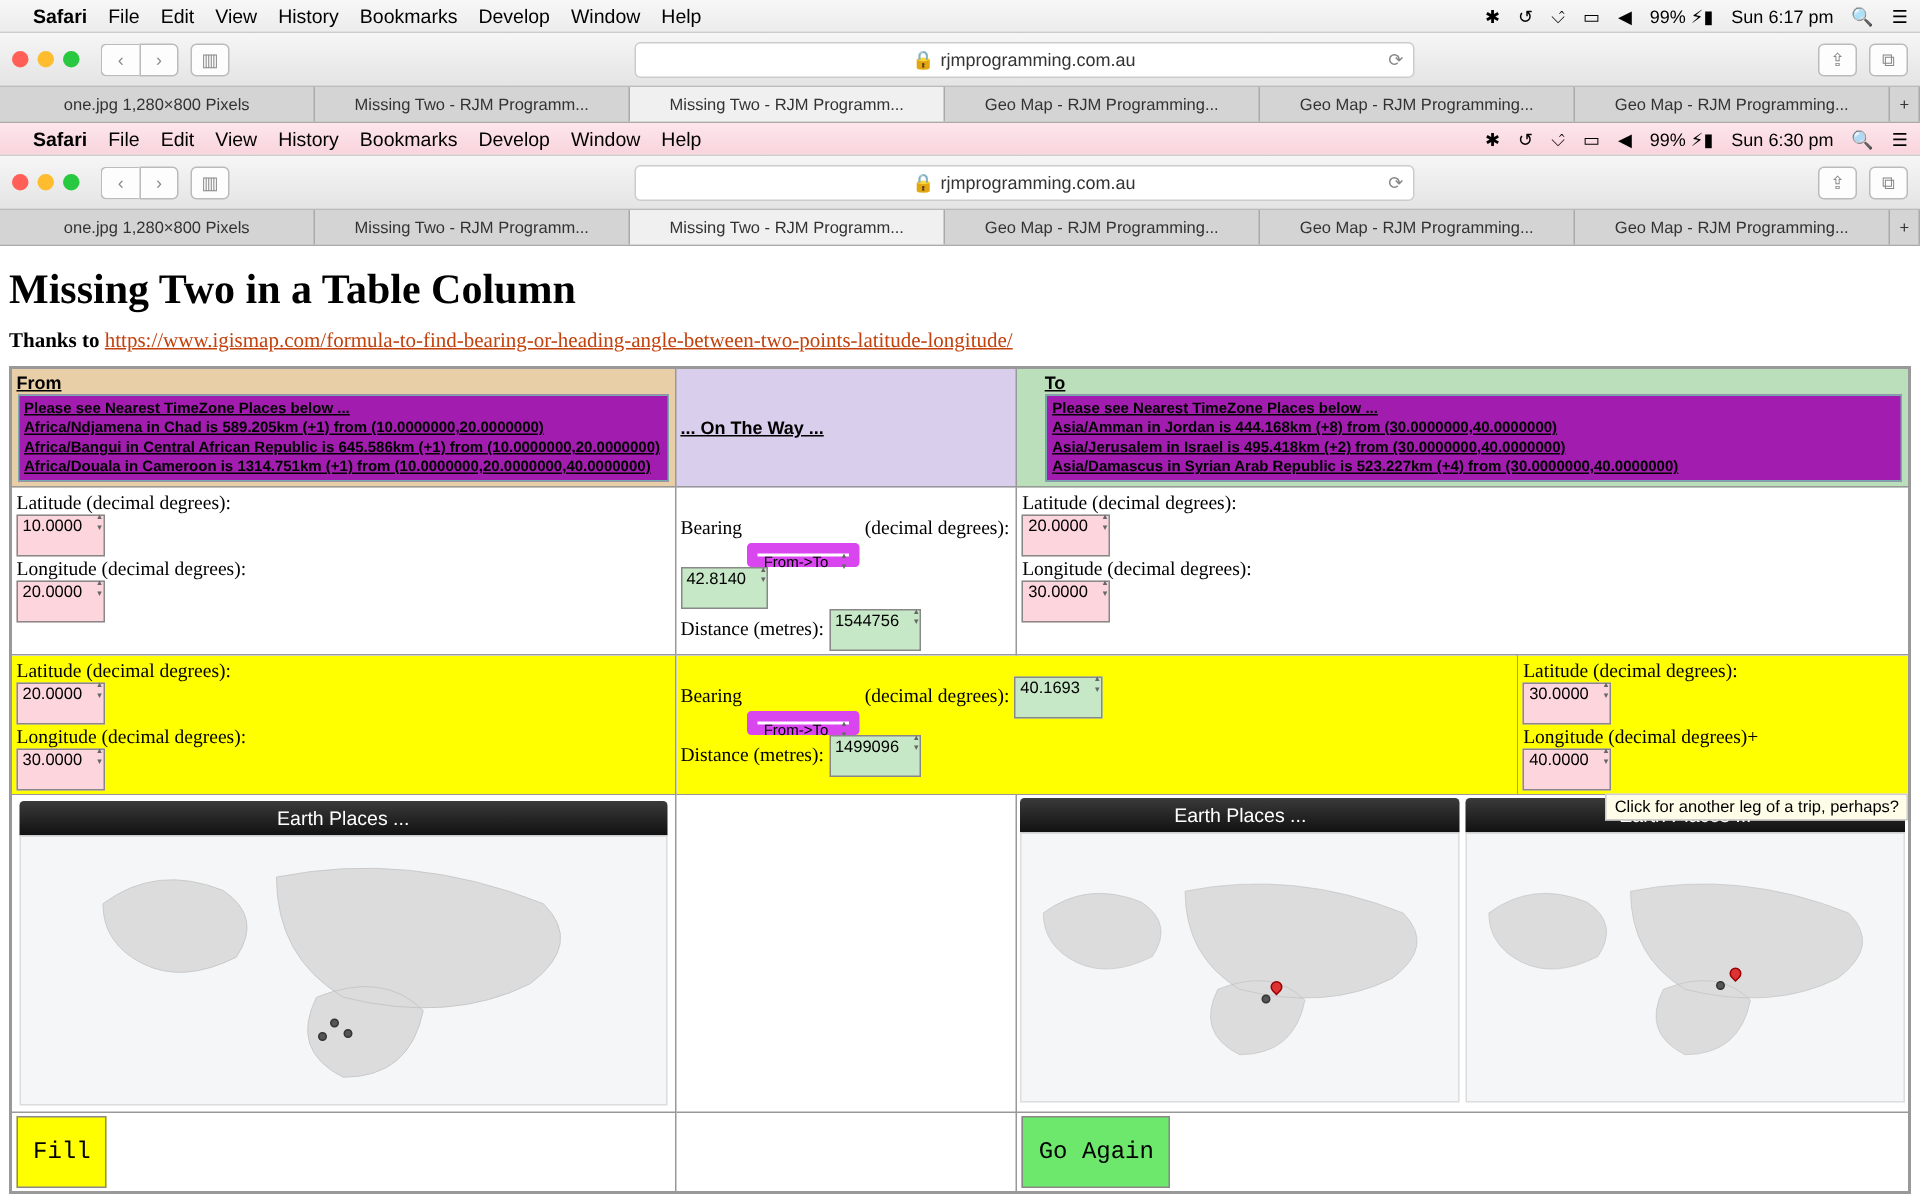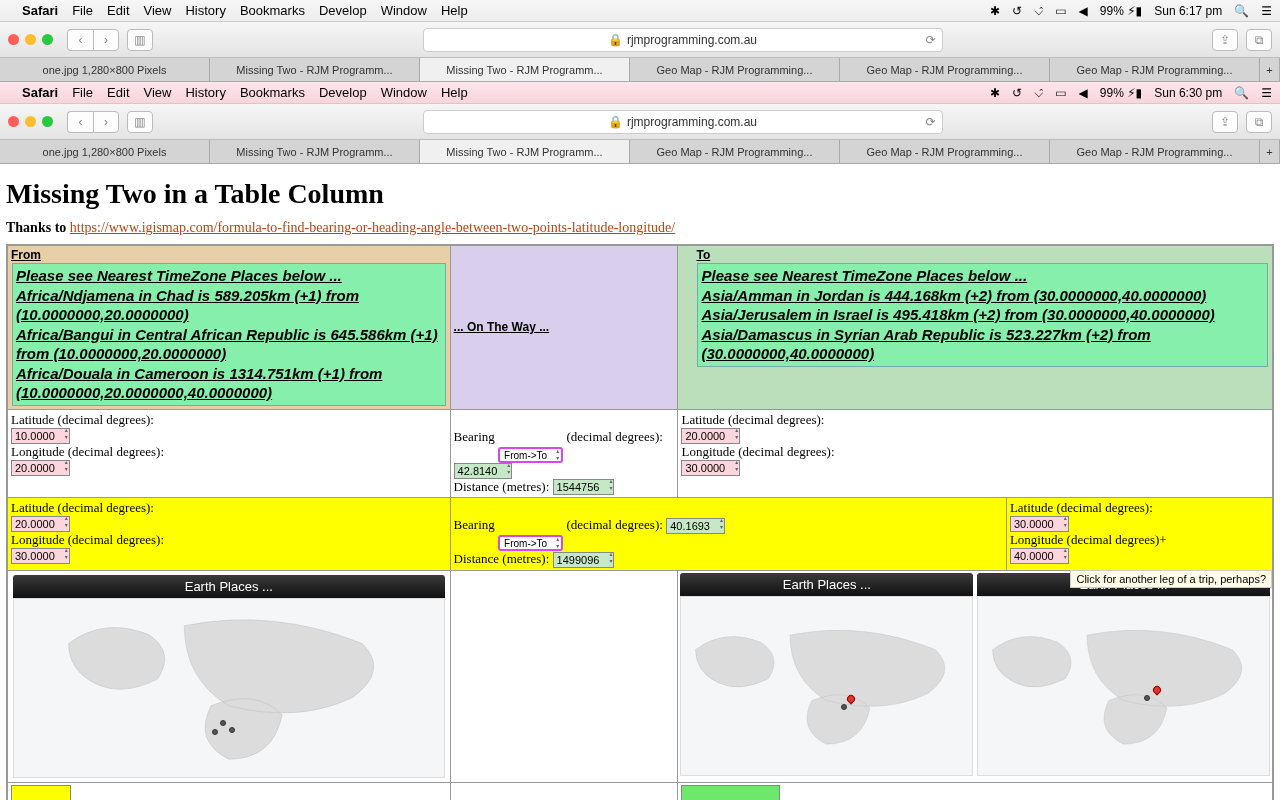--- a/index.html
+++ b/index.html
@@ -30,27 +30,27 @@
 h1 { font-size: 28px; font-weight: bold; margin: 6px 0 10px 0; font-family: "Times New Roman", serif; }
 h3.sub { font-size: 15px; font-weight: bold; margin-bottom: 8px; font-family: "Times New Roman", serif;}
 .thanks { font-size: 14px; margin-bottom: 8px; font-family: "Times New Roman", serif;}
 .thanks a { color: #c2410c; text-decoration: underline; }
 table.main { width: 100%; border-collapse: collapse; border: 2px solid #999; }
 table.main td { border: 1px solid #999; vertical-align: top; padding: 2px 3px; font-size: 12px; font-family: Arial, sans-serif; }
 .hdr { font-weight: bold; text-decoration: underline; }
 .hdr.from { background: #e8cfa8; }
 .hdr.mid { background: #d9ceec; }
 .hdr.to { background: #badfba; padding-left: 18px; }
-.tzbox { background: #86efac; border: 1px solid #7aa; margin: 1px; padding: 2px 3px; font-size: 15px; line-height: 1.3; font-style: italic; }
+.tzbox { background: #a21caf; border: 1px solid #7aa; margin: 1px; padding: 2px 3px; font-size: 10px; line-height: 1.3; }
 .lbl { font-family: "Times New Roman", serif; font-size: 13px; }
-.spin { display: inline-block; border: 1px solid #888; height: 16px; padding: 0 14px 0 3px; font-size: 11px; position: relative; line-height: 14px; vertical-align: middle; }
+.spin { display: inline-block; border: 1px solid #888; height: 28px; padding: 0 14px 0 3px; font-size: 11px; position: relative; line-height: 14px; vertical-align: middle; }
 .spin::after { content: "▴\A▾"; white-space: pre; position: absolute; right: 1px; top: -2px; font-size: 6px; line-height: 7px; color: #666; }
 .spin.pink { background: #fcd5dd; }
 .spin.green { background: #c7e8c7; }
-.sel { display: inline-block; border: 2px solid #d946ef; border-radius: 3px; background: #fff; height: 16px; padding: 0 14px 0 4px; font-size: 10px; line-height: 14px; position: relative; vertical-align: middle; margin-top: 35px;}
+.sel { display: inline-block; border: 7px solid #d946ef; border-radius: 3px; background: #fff; height: 16px; padding: 0 14px 0 4px; font-size: 10px; line-height: 14px; position: relative; vertical-align: middle; margin-top: 35px;}
 .sel::after { content: "▴\A▾"; white-space: pre; position: absolute; right: 2px; top: -1px; font-size: 6px; line-height: 7px; color: #666; }
 .yellowrow td { background: #ffff00; padding: 6px 10px; }
 .tooltip { position: absolute; right: 0; background: #fffde7; border: 1px solid #ccc; padding: 2px 5px; font-size: 11px; font-family: Arial; }
 .maphdr { background: linear-gradient(#3a3a3a,#111); color: #fff; text-align: center; padding: 4px 0; font-size: 13px; border-radius: 3px 3px 0 0; margin: 2px 2px 0 2px; }
 .mapbody { background: #f4f6f8; height: 180px; margin: 0 2px 2px 2px; position: relative; border: 1px solid #ddd; overflow: hidden; }
 .mapbody svg { width: 100%; height: 100%; }
 .btn { border: 1px solid #888; padding: 14px 10px; font-size: 16px; font-family: Liberation Mono, monospace; }
 .btn.fill { background: #ffff00; }
 .btn.go { background: #6de86d; }
 .maprow td { padding: 0; }
@@ -193,23 +193,23 @@
           <div>Africa/Ndjamena in Chad is 589.205km (+1) from (10.0000000,20.0000000)</div>
           <div>Africa/Bangui in Central African Republic is 645.586km (+1) from (10.0000000,20.0000000)</div>
           <div>Africa/Douala in Cameroon is 1314.751km (+1) from (10.0000000,20.0000000,40.0000000)</div>
         </div>
       </td>
       <td class="hdr mid" style="width:18%;vertical-align:middle">... On The Way ...</td>
       <td class="hdr to" colspan="2">
         <span>To</span>
         <div class="tzbox">
           <div>Please see Nearest TimeZone Places below ...</div>
-          <div>Asia/Amman in Jordan is 444.168km (+2) from (30.0000000,40.0000000)</div>
+          <div>Asia/Amman in Jordan is 444.168km (+8) from (30.0000000,40.0000000)</div>
           <div>Asia/Jerusalem in Israel is 495.418km (+2) from (30.0000000,40.0000000)</div>
-          <div>Asia/Damascus in Syrian Arab Republic is 523.227km (+2) from (30.0000000,40.0000000)</div>
+          <div>Asia/Damascus in Syrian Arab Republic is 523.227km (+4) from (30.0000000,40.0000000)</div>
         </div>
       </td>
     </tr>
     <tr>
       <td>
         <span class="lbl">Latitude (decimal degrees):</span><br>
         <span class="spin pink">10.0000</span><br>
         <span class="lbl">Longitude (decimal degrees):</span><br>
         <span class="spin pink">20.0000</span>
       </td>

